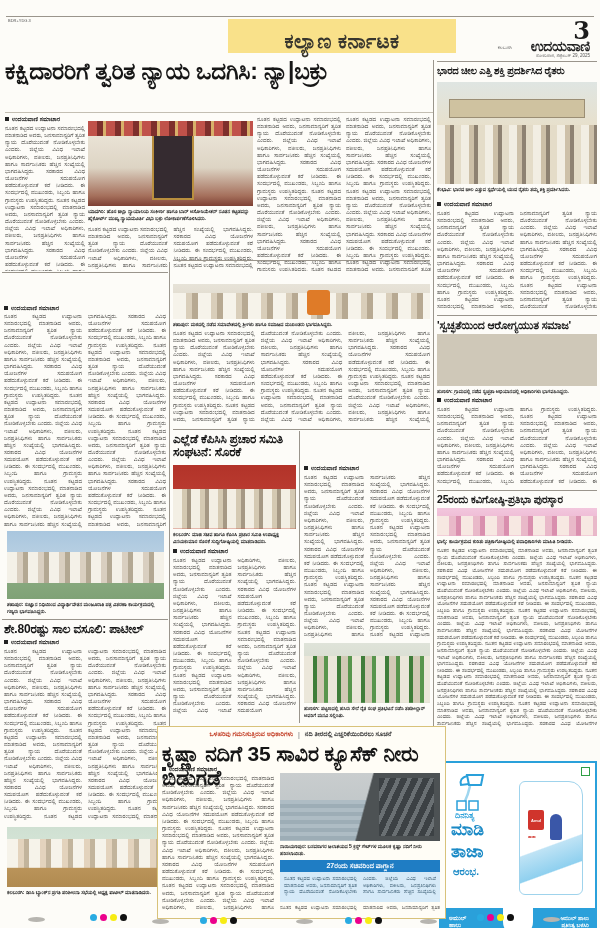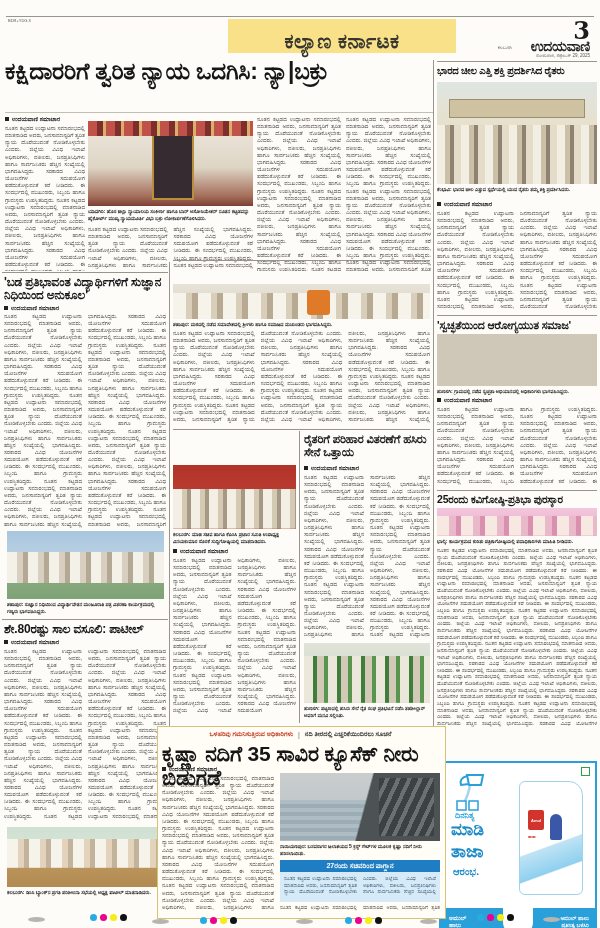--- a/index.html
+++ b/index.html
@@ -148,47 +148,46 @@
 ಹಾಲು</div>
       <div class="abs" style="left:62px;top:-6px;width:30px;height:34px;background:#fff;border-radius:0 0 14px 14px;"></div>
       <div class="abs" style="right:6px;top:7px;font-size:5.5px;white-space:pre-line;text-align:right;">ಅಮುಲ್ ಹಾಲು
 ಪ್ರತಿನಿತ್ಯ ಬಳಸಿರಿ</div>
     </div>
   </div>
 
   <div class="rule-h" style="left:2px;width:166px;top:272px;"></div>
   <div class="rule-v" style="left:169px;top:262px;height:464px;"></div>
 
-  <div class="hl" style="left:4px;top:276px;width:162px;font-size:12px;">'ಬಡ ಪ್ರತಿಭಾವಂತ ವಿದ್ಯಾರ್ಥಿಗಳಿಗೆ ಸುಜ್ಞಾನ ನಿಧಿಯಿಂದ ಅನುಕೂಲ'</div>
   <div class="by" style="left:4px;top:305px;">ಉದಯವಾಣಿ ಸಮಾಚಾರ</div>
   <div class="txt" style="left:4px;top:313px;width:162px;height:216px;column-count:2;">ನೂತನ ಕಟ್ಟಡದ ಉದ್ಘಾಟನಾ ಸಮಾರಂಭದಲ್ಲಿ ಮಾತನಾಡಿದ ಅವರು, ಜನಸಾಮಾನ್ಯರಿಗೆ ತ್ವರಿತ ನ್ಯಾಯ ದೊರೆಯುವಂತೆ ನೋಡಿಕೊಳ್ಳಬೇಕು ಎಂದರು. ಜಿಲ್ಲೆಯ ವಿವಿಧ ಇಲಾಖೆ ಅಧಿಕಾರಿಗಳು, ವಕೀಲರು, ಜನಪ್ರತಿನಿಧಿಗಳು ಹಾಗೂ ಸಾರ್ವಜನಿಕರು ಹೆಚ್ಚಿನ ಸಂಖ್ಯೆಯಲ್ಲಿ ಭಾಗವಹಿಸಿದ್ದರು. ಸರಕಾರದ ವಿವಿಧ ಯೋಜನೆಗಳ ಸದುಪಯೋಗ ಪಡೆದುಕೊಳ್ಳುವಂತೆ ಕರೆ ನೀಡಿದರು. ಈ ಸಂದರ್ಭದಲ್ಲಿ ಮುಖಂಡರು, ಸಿಬ್ಬಂದಿ ಹಾಗೂ ಗ್ರಾಮಸ್ಥರು ಉಪಸ್ಥಿತರಿದ್ದರು. ನೂತನ ಕಟ್ಟಡದ ಉದ್ಘಾಟನಾ ಸಮಾರಂಭದಲ್ಲಿ ಮಾತನಾಡಿದ ಅವರು, ಜನಸಾಮಾನ್ಯರಿಗೆ ತ್ವರಿತ ನ್ಯಾಯ ದೊರೆಯುವಂತೆ ನೋಡಿಕೊಳ್ಳಬೇಕು ಎಂದರು. ಜಿಲ್ಲೆಯ ವಿವಿಧ ಇಲಾಖೆ ಅಧಿಕಾರಿಗಳು, ವಕೀಲರು, ಜನಪ್ರತಿನಿಧಿಗಳು ಹಾಗೂ ಸಾರ್ವಜನಿಕರು ಹೆಚ್ಚಿನ ಸಂಖ್ಯೆಯಲ್ಲಿ ಭಾಗವಹಿಸಿದ್ದರು. ಸರಕಾರದ ವಿವಿಧ ಯೋಜನೆಗಳ ಸದುಪಯೋಗ ಪಡೆದುಕೊಳ್ಳುವಂತೆ ಕರೆ ನೀಡಿದರು. ಈ ಸಂದರ್ಭದಲ್ಲಿ ಮುಖಂಡರು, ಸಿಬ್ಬಂದಿ ಹಾಗೂ ಗ್ರಾಮಸ್ಥರು ಉಪಸ್ಥಿತರಿದ್ದರು. ನೂತನ ಕಟ್ಟಡದ ಉದ್ಘಾಟನಾ ಸಮಾರಂಭದಲ್ಲಿ ಮಾತನಾಡಿದ ಅವರು, ಜನಸಾಮಾನ್ಯರಿಗೆ ತ್ವರಿತ ನ್ಯಾಯ ದೊರೆಯುವಂತೆ ನೋಡಿಕೊಳ್ಳಬೇಕು ಎಂದರು. ಜಿಲ್ಲೆಯ ವಿವಿಧ ಇಲಾಖೆ ಅಧಿಕಾರಿಗಳು, ವಕೀಲರು, ಜನಪ್ರತಿನಿಧಿಗಳು ಹಾಗೂ ಸಾರ್ವಜನಿಕರು ಹೆಚ್ಚಿನ ಸಂಖ್ಯೆಯಲ್ಲಿ ಭಾಗವಹಿಸಿದ್ದರು. ಸರಕಾರದ ವಿವಿಧ ಯೋಜನೆಗಳ ಸದುಪಯೋಗ ಪಡೆದುಕೊಳ್ಳುವಂತೆ ಕರೆ ನೀಡಿದರು. ಈ ಸಂದರ್ಭದಲ್ಲಿ ಮುಖಂಡರು, ಸಿಬ್ಬಂದಿ ಹಾಗೂ ಗ್ರಾಮಸ್ಥರು ಉಪಸ್ಥಿತರಿದ್ದರು. ನೂತನ ಕಟ್ಟಡದ ಉದ್ಘಾಟನಾ ಸಮಾರಂಭದಲ್ಲಿ ಮಾತನಾಡಿದ ಅವರು, ಜನಸಾಮಾನ್ಯರಿಗೆ ತ್ವರಿತ ನ್ಯಾಯ ದೊರೆಯುವಂತೆ ನೋಡಿಕೊಳ್ಳಬೇಕು ಎಂದರು. ಜಿಲ್ಲೆಯ ವಿವಿಧ ಇಲಾಖೆ ಅಧಿಕಾರಿಗಳು, ವಕೀಲರು, ಜನಪ್ರತಿನಿಧಿಗಳು ಹಾಗೂ ಸಾರ್ವಜನಿಕರು ಹೆಚ್ಚಿನ ಸಂಖ್ಯೆಯಲ್ಲಿ ಭಾಗವಹಿಸಿದ್ದರು. ಸರಕಾರದ ವಿವಿಧ ಯೋಜನೆಗಳ ಸದುಪಯೋಗ ಪಡೆದುಕೊಳ್ಳುವಂತೆ ಕರೆ ನೀಡಿದರು. ಈ ಸಂದರ್ಭದಲ್ಲಿ ಮುಖಂಡರು, ಸಿಬ್ಬಂದಿ ಹಾಗೂ ಗ್ರಾಮಸ್ಥರು ಉಪಸ್ಥಿತರಿದ್ದರು. ನೂತನ ಕಟ್ಟಡದ ಉದ್ಘಾಟನಾ ಸಮಾರಂಭದಲ್ಲಿ ಮಾತನಾಡಿದ ಅವರು, ಜನಸಾಮಾನ್ಯರಿಗೆ ತ್ವರಿತ ನ್ಯಾಯ ದೊರೆಯುವಂತೆ ನೋಡಿಕೊಳ್ಳಬೇಕು ಎಂದರು. ಜಿಲ್ಲೆಯ ವಿವಿಧ ಇಲಾಖೆ ಅಧಿಕಾರಿಗಳು, ವಕೀಲರು, ಜನಪ್ರತಿನಿಧಿಗಳು ಹಾಗೂ ಸಾರ್ವಜನಿಕರು ಹೆಚ್ಚಿನ ಸಂಖ್ಯೆಯಲ್ಲಿ ಭಾಗವಹಿಸಿದ್ದರು. ಸರಕಾರದ ವಿವಿಧ ಯೋಜನೆಗಳ ಸದುಪಯೋಗ ಪಡೆದುಕೊಳ್ಳುವಂತೆ ಕರೆ ನೀಡಿದರು. ಈ ಸಂದರ್ಭದಲ್ಲಿ ಮುಖಂಡರು, ಸಿಬ್ಬಂದಿ ಹಾಗೂ ಗ್ರಾಮಸ್ಥರು ಉಪಸ್ಥಿತರಿದ್ದರು. ನೂತನ ಕಟ್ಟಡದ ಉದ್ಘಾಟನಾ ಸಮಾರಂಭದಲ್ಲಿ ಮಾತನಾಡಿದ ಅವರು, ಜನಸಾಮಾನ್ಯರಿಗೆ ತ್ವರಿತ ನ್ಯಾಯ ದೊರೆಯುವಂತೆ ನೋಡಿಕೊಳ್ಳಬೇಕು ಎಂದರು. ಜಿಲ್ಲೆಯ ವಿವಿಧ ಇಲಾಖೆ ಅಧಿಕಾರಿಗಳು, ವಕೀಲರು, ಜನಪ್ರತಿನಿಧಿಗಳು ಹಾಗೂ ಸಾರ್ವಜನಿಕರು ಹೆಚ್ಚಿನ ಸಂಖ್ಯೆಯಲ್ಲಿ ಭಾಗವಹಿಸಿದ್ದರು. ಸರಕಾರದ ವಿವಿಧ ಯೋಜನೆಗಳ ಸದುಪಯೋಗ ಪಡೆದುಕೊಳ್ಳುವಂತೆ ಕರೆ ನೀಡಿದರು. ಈ ಸಂದರ್ಭದಲ್ಲಿ ಮುಖಂಡರು, ಸಿಬ್ಬಂದಿ ಹಾಗೂ ಗ್ರಾಮಸ್ಥರು ಉಪಸ್ಥಿತರಿದ್ದರು. ನೂತನ ಕಟ್ಟಡದ ಉದ್ಘಾಟನಾ ಸಮಾರಂಭದಲ್ಲಿ ಮಾತನಾಡಿದ ಅವರು, ಜನಸಾಮಾನ್ಯರಿಗೆ ತ್ವರಿತ ನ್ಯಾಯ ದೊರೆಯುವಂತೆ ನೋಡಿಕೊಳ್ಳಬೇಕು ಎಂದರು. ಜಿಲ್ಲೆಯ ವಿವಿಧ ಇಲಾಖೆ ಅಧಿಕಾರಿಗಳು, ವಕೀಲರು, ಜನಪ್ರತಿನಿಧಿಗಳು ಹಾಗೂ ಸಾರ್ವಜನಿಕರು ಹೆಚ್ಚಿನ ಸಂಖ್ಯೆಯಲ್ಲಿ ಭಾಗವಹಿಸಿದ್ದರು. ಸರಕಾರದ ವಿವಿಧ ಯೋಜನೆಗಳ ಸದುಪಯೋಗ ಪಡೆದುಕೊಳ್ಳುವಂತೆ ಕರೆ ನೀಡಿದರು. ಈ ಸಂದರ್ಭದಲ್ಲಿ ಮುಖಂಡರು, ಸಿಬ್ಬಂದಿ ಹಾಗೂ ಗ್ರಾಮಸ್ಥರು ಉಪಸ್ಥಿತರಿದ್ದರು. </div>
   <div class="ph ph-school" style="left:7px;top:531px;width:157px;height:68px;"></div>
   <div class="cap" style="left:7px;top:601px;width:157px;height:14px;">ಶಹಾಪುರ: ಸುಜ್ಞಾನ ನಿಧಿಯಿಂದ ವಿದ್ಯಾರ್ಥಿವೇತನ ಮಂಜೂರಾತಿ ಪತ್ರ ವಿತರಣಾ ಕಾರ್ಯಕ್ರಮದಲ್ಲಿ ಗಣ್ಯರು ಭಾಗವಹಿಸಿದ್ದರು.</div>
 
   <div class="rule-h" style="left:2px;width:166px;top:619px;"></div>
   <div class="hl" style="left:4px;top:623px;width:162px;font-size:12px;">ಶೇ.80ರಷ್ಟು ಸಾಲ ವಸೂಲಿ: ಪಾಟೀಲ್</div>
   <div class="by" style="left:4px;top:639px;">ಉದಯವಾಣಿ ಸಮಾಚಾರ</div>
   <div class="txt" style="left:4px;top:648px;width:162px;height:176px;column-count:2;">ನೂತನ ಕಟ್ಟಡದ ಉದ್ಘಾಟನಾ ಸಮಾರಂಭದಲ್ಲಿ ಮಾತನಾಡಿದ ಅವರು, ಜನಸಾಮಾನ್ಯರಿಗೆ ತ್ವರಿತ ನ್ಯಾಯ ದೊರೆಯುವಂತೆ ನೋಡಿಕೊಳ್ಳಬೇಕು ಎಂದರು. ಜಿಲ್ಲೆಯ ವಿವಿಧ ಇಲಾಖೆ ಅಧಿಕಾರಿಗಳು, ವಕೀಲರು, ಜನಪ್ರತಿನಿಧಿಗಳು ಹಾಗೂ ಸಾರ್ವಜನಿಕರು ಹೆಚ್ಚಿನ ಸಂಖ್ಯೆಯಲ್ಲಿ ಭಾಗವಹಿಸಿದ್ದರು. ಸರಕಾರದ ವಿವಿಧ ಯೋಜನೆಗಳ ಸದುಪಯೋಗ ಪಡೆದುಕೊಳ್ಳುವಂತೆ ಕರೆ ನೀಡಿದರು. ಈ ಸಂದರ್ಭದಲ್ಲಿ ಮುಖಂಡರು, ಸಿಬ್ಬಂದಿ ಹಾಗೂ ಗ್ರಾಮಸ್ಥರು ಉಪಸ್ಥಿತರಿದ್ದರು. ನೂತನ ಕಟ್ಟಡದ ಉದ್ಘಾಟನಾ ಸಮಾರಂಭದಲ್ಲಿ ಮಾತನಾಡಿದ ಅವರು, ಜನಸಾಮಾನ್ಯರಿಗೆ ತ್ವರಿತ ನ್ಯಾಯ ದೊರೆಯುವಂತೆ ನೋಡಿಕೊಳ್ಳಬೇಕು ಎಂದರು. ಜಿಲ್ಲೆಯ ವಿವಿಧ ಇಲಾಖೆ ಅಧಿಕಾರಿಗಳು, ವಕೀಲರು, ಜನಪ್ರತಿನಿಧಿಗಳು ಹಾಗೂ ಸಾರ್ವಜನಿಕರು ಹೆಚ್ಚಿನ ಸಂಖ್ಯೆಯಲ್ಲಿ ಭಾಗವಹಿಸಿದ್ದರು. ಸರಕಾರದ ವಿವಿಧ ಯೋಜನೆಗಳ ಸದುಪಯೋಗ ಪಡೆದುಕೊಳ್ಳುವಂತೆ ಕರೆ ನೀಡಿದರು. ಈ ಸಂದರ್ಭದಲ್ಲಿ ಮುಖಂಡರು, ಸಿಬ್ಬಂದಿ ಹಾಗೂ ಗ್ರಾಮಸ್ಥರು ಉಪಸ್ಥಿತರಿದ್ದರು. ನೂತನ ಕಟ್ಟಡದ ಉದ್ಘಾಟನಾ ಸಮಾರಂಭದಲ್ಲಿ ಮಾತನಾಡಿದ ಅವರು, ಜನಸಾಮಾನ್ಯರಿಗೆ ತ್ವರಿತ ನ್ಯಾಯ ದೊರೆಯುವಂತೆ ನೋಡಿಕೊಳ್ಳಬೇಕು ಎಂದರು. ಜಿಲ್ಲೆಯ ವಿವಿಧ ಇಲಾಖೆ ಅಧಿಕಾರಿಗಳು, ವಕೀಲರು, ಜನಪ್ರತಿನಿಧಿಗಳು ಹಾಗೂ ಸಾರ್ವಜನಿಕರು ಹೆಚ್ಚಿನ ಸಂಖ್ಯೆಯಲ್ಲಿ ಭಾಗವಹಿಸಿದ್ದರು. ಸರಕಾರದ ವಿವಿಧ ಯೋಜನೆಗಳ ಸದುಪಯೋಗ ಪಡೆದುಕೊಳ್ಳುವಂತೆ ಕರೆ ನೀಡಿದರು. ಈ ಸಂದರ್ಭದಲ್ಲಿ ಮುಖಂಡರು, ಸಿಬ್ಬಂದಿ ಹಾಗೂ ಗ್ರಾಮಸ್ಥರು ಉಪಸ್ಥಿತರಿದ್ದರು. ನೂತನ ಕಟ್ಟಡದ ಉದ್ಘಾಟನಾ ಸಮಾರಂಭದಲ್ಲಿ ಮಾತನಾಡಿದ ಅವರು, ಜನಸಾಮಾನ್ಯರಿಗೆ ತ್ವರಿತ ನ್ಯಾಯ ದೊರೆಯುವಂತೆ ನೋಡಿಕೊಳ್ಳಬೇಕು ಎಂದರು. ಜಿಲ್ಲೆಯ ವಿವಿಧ ಇಲಾಖೆ ಅಧಿಕಾರಿಗಳು, ವಕೀಲರು, ಜನಪ್ರತಿನಿಧಿಗಳು ಹಾಗೂ ಸಾರ್ವಜನಿಕರು ಹೆಚ್ಚಿನ ಸಂಖ್ಯೆಯಲ್ಲಿ ಭಾಗವಹಿಸಿದ್ದರು. ಸರಕಾರದ ವಿವಿಧ ಯೋಜನೆಗಳ ಸದುಪಯೋಗ ಪಡೆದುಕೊಳ್ಳುವಂತೆ ಕರೆ ನೀಡಿದರು. ಈ ಸಂದರ್ಭದಲ್ಲಿ ಮುಖಂಡರು, ಸಿಬ್ಬಂದಿ ಹಾಗೂ ಗ್ರಾಮಸ್ಥರು ಉಪಸ್ಥಿತರಿದ್ದರು. ನೂತನ ಕಟ್ಟಡದ ಉದ್ಘಾಟನಾ ಸಮಾರಂಭದಲ್ಲಿ ಮಾತನಾಡಿದ ಅವರು, ಜನಸಾಮಾನ್ಯರಿಗೆ ತ್ವರಿತ ನ್ಯಾಯ ದೊರೆಯುವಂತೆ ನೋಡಿಕೊಳ್ಳಬೇಕು ಎಂದರು. ಜಿಲ್ಲೆಯ ವಿವಿಧ ಇಲಾಖೆ ಅಧಿಕಾರಿಗಳು, ವಕೀಲರು, ಜನಪ್ರತಿನಿಧಿಗಳು ಹಾಗೂ ಸಾರ್ವಜನಿಕರು ಹೆಚ್ಚಿನ ಸಂಖ್ಯೆಯಲ್ಲಿ ಭಾಗವಹಿಸಿದ್ದರು. ಸರಕಾರದ ವಿವಿಧ ಯೋಜನೆಗಳ ಸದುಪಯೋಗ ಪಡೆದುಕೊಳ್ಳುವಂತೆ ಕರೆ ನೀಡಿದರು. ಈ ಸಂದರ್ಭದಲ್ಲಿ ಮುಖಂಡರು, ಸಿಬ್ಬಂದಿ ಹಾಗೂ ಗ್ರಾಮಸ್ಥರು ಉಪಸ್ಥಿತರಿದ್ದರು. ನೂತನ ಕಟ್ಟಡದ ಉದ್ಘಾಟನಾ ಸಮಾರಂಭದಲ್ಲಿ ಮಾತನಾಡಿದ ಅವರು, ಜನಸಾಮಾನ್ಯರಿಗೆ ತ್ವರಿತ ನ್ಯಾಯ ದೊರೆಯುವಂತೆ ನೋಡಿಕೊಳ್ಳಬೇಕು ಎಂದರು. ಜಿಲ್ಲೆಯ ವಿವಿಧ ಇಲಾಖೆ ಅಧಿಕಾರಿಗಳು, ವಕೀಲರು, ಜನಪ್ರತಿನಿಧಿಗಳು ಹಾಗೂ ಸಾರ್ವಜನಿಕರು ಹೆಚ್ಚಿನ ಸಂಖ್ಯೆಯಲ್ಲಿ ಭಾಗವಹಿಸಿದ್ದರು. ಸರಕಾರದ ವಿವಿಧ ಯೋಜನೆಗಳ ಸದುಪಯೋಗ ಪಡೆದುಕೊಳ್ಳುವಂತೆ ಕರೆ ನೀಡಿದರು. ಈ ಸಂದರ್ಭದಲ್ಲಿ ಮುಖಂಡರು, ಸಿಬ್ಬಂದಿ ಹಾಗೂ ಗ್ರಾಮಸ್ಥರು ಉಪಸ್ಥಿತರಿದ್ದರು. </div>
   <div class="ph ph-bank" style="left:7px;top:827px;width:157px;height:60px;"></div>
   <div class="cap" style="left:7px;top:889px;width:157px;height:20px;">ಕಲಬುರಗಿ: ಡಿಸಿಸಿ ಬ್ಯಾಂಕ್‌ನ ಪ್ರಗತಿ ಪರಿಶೀಲನಾ ಸಭೆಯಲ್ಲಿ ಅಧ್ಯಕ್ಷ ಪಾಟೀಲ್ ಮಾತನಾಡಿದರು.</div>
 
   <div class="rule-h" style="left:173px;width:257px;top:260px;"></div>
   <div class="ph ph-row" style="left:173px;top:284px;width:257px;height:35px;"></div>
   <div class="cap" style="left:173px;top:321px;width:257px;height:7px;">ಶಹಾಪುರ: ಮಠದಲ್ಲಿ ನಡೆದ ಸಮಾವೇಶದಲ್ಲಿ ಶ್ರೀಗಳು ಹಾಗೂ ಸಮಾಜದ ಮುಖಂಡರು ಭಾಗವಹಿಸಿದ್ದರು.</div>
   <div class="txt" style="left:173px;top:330px;width:257px;height:96px;column-count:3;">ನೂತನ ಕಟ್ಟಡದ ಉದ್ಘಾಟನಾ ಸಮಾರಂಭದಲ್ಲಿ ಮಾತನಾಡಿದ ಅವರು, ಜನಸಾಮಾನ್ಯರಿಗೆ ತ್ವರಿತ ನ್ಯಾಯ ದೊರೆಯುವಂತೆ ನೋಡಿಕೊಳ್ಳಬೇಕು ಎಂದರು. ಜಿಲ್ಲೆಯ ವಿವಿಧ ಇಲಾಖೆ ಅಧಿಕಾರಿಗಳು, ವಕೀಲರು, ಜನಪ್ರತಿನಿಧಿಗಳು ಹಾಗೂ ಸಾರ್ವಜನಿಕರು ಹೆಚ್ಚಿನ ಸಂಖ್ಯೆಯಲ್ಲಿ ಭಾಗವಹಿಸಿದ್ದರು. ಸರಕಾರದ ವಿವಿಧ ಯೋಜನೆಗಳ ಸದುಪಯೋಗ ಪಡೆದುಕೊಳ್ಳುವಂತೆ ಕರೆ ನೀಡಿದರು. ಈ ಸಂದರ್ಭದಲ್ಲಿ ಮುಖಂಡರು, ಸಿಬ್ಬಂದಿ ಹಾಗೂ ಗ್ರಾಮಸ್ಥರು ಉಪಸ್ಥಿತರಿದ್ದರು. ನೂತನ ಕಟ್ಟಡದ ಉದ್ಘಾಟನಾ ಸಮಾರಂಭದಲ್ಲಿ ಮಾತನಾಡಿದ ಅವರು, ಜನಸಾಮಾನ್ಯರಿಗೆ ತ್ವರಿತ ನ್ಯಾಯ ದೊರೆಯುವಂತೆ ನೋಡಿಕೊಳ್ಳಬೇಕು ಎಂದರು. ಜಿಲ್ಲೆಯ ವಿವಿಧ ಇಲಾಖೆ ಅಧಿಕಾರಿಗಳು, ವಕೀಲರು, ಜನಪ್ರತಿನಿಧಿಗಳು ಹಾಗೂ ಸಾರ್ವಜನಿಕರು ಹೆಚ್ಚಿನ ಸಂಖ್ಯೆಯಲ್ಲಿ ಭಾಗವಹಿಸಿದ್ದರು. ಸರಕಾರದ ವಿವಿಧ ಯೋಜನೆಗಳ ಸದುಪಯೋಗ ಪಡೆದುಕೊಳ್ಳುವಂತೆ ಕರೆ ನೀಡಿದರು. ಈ ಸಂದರ್ಭದಲ್ಲಿ ಮುಖಂಡರು, ಸಿಬ್ಬಂದಿ ಹಾಗೂ ಗ್ರಾಮಸ್ಥರು ಉಪಸ್ಥಿತರಿದ್ದರು. ನೂತನ ಕಟ್ಟಡದ ಉದ್ಘಾಟನಾ ಸಮಾರಂಭದಲ್ಲಿ ಮಾತನಾಡಿದ ಅವರು, ಜನಸಾಮಾನ್ಯರಿಗೆ ತ್ವರಿತ ನ್ಯಾಯ ದೊರೆಯುವಂತೆ ನೋಡಿಕೊಳ್ಳಬೇಕು ಎಂದರು. ಜಿಲ್ಲೆಯ ವಿವಿಧ ಇಲಾಖೆ ಅಧಿಕಾರಿಗಳು, ವಕೀಲರು, ಜನಪ್ರತಿನಿಧಿಗಳು ಹಾಗೂ ಸಾರ್ವಜನಿಕರು ಹೆಚ್ಚಿನ ಸಂಖ್ಯೆಯಲ್ಲಿ ಭಾಗವಹಿಸಿದ್ದರು. ಸರಕಾರದ ವಿವಿಧ ಯೋಜನೆಗಳ ಸದುಪಯೋಗ ಪಡೆದುಕೊಳ್ಳುವಂತೆ ಕರೆ ನೀಡಿದರು. ಈ ಸಂದರ್ಭದಲ್ಲಿ ಮುಖಂಡರು, ಸಿಬ್ಬಂದಿ ಹಾಗೂ ಗ್ರಾಮಸ್ಥರು ಉಪಸ್ಥಿತರಿದ್ದರು. ನೂತನ ಕಟ್ಟಡದ ಉದ್ಘಾಟನಾ ಸಮಾರಂಭದಲ್ಲಿ ಮಾತನಾಡಿದ ಅವರು, ಜನಸಾಮಾನ್ಯರಿಗೆ ತ್ವರಿತ ನ್ಯಾಯ ದೊರೆಯುವಂತೆ ನೋಡಿಕೊಳ್ಳಬೇಕು ಎಂದರು. ಜಿಲ್ಲೆಯ ವಿವಿಧ ಇಲಾಖೆ ಅಧಿಕಾರಿಗಳು, ವಕೀಲರು, ಜನಪ್ರತಿನಿಧಿಗಳು ಹಾಗೂ ಸಾರ್ವಜನಿಕರು ಹೆಚ್ಚಿನ ಸಂಖ್ಯೆಯಲ್ಲಿ ಭಾಗವಹಿಸಿದ್ದರು. ಸರಕಾರದ ವಿವಿಧ ಯೋಜನೆಗಳ ಸದುಪಯೋಗ ಪಡೆದುಕೊಳ್ಳುವಂತೆ ಕರೆ ನೀಡಿದರು. ಈ ಸಂದರ್ಭದಲ್ಲಿ ಮುಖಂಡರು, ಸಿಬ್ಬಂದಿ ಹಾಗೂ ಗ್ರಾಮಸ್ಥರು ಉಪಸ್ಥಿತರಿದ್ದರು. ನೂತನ ಕಟ್ಟಡದ ಉದ್ಘಾಟನಾ ಸಮಾರಂಭದಲ್ಲಿ ಮಾತನಾಡಿದ ಅವರು, ಜನಸಾಮಾನ್ಯರಿಗೆ ತ್ವರಿತ ನ್ಯಾಯ ದೊರೆಯುವಂತೆ ನೋಡಿಕೊಳ್ಳಬೇಕು ಎಂದರು. ಜಿಲ್ಲೆಯ ವಿವಿಧ ಇಲಾಖೆ ಅಧಿಕಾರಿಗಳು, ವಕೀಲರು, ಜನಪ್ರತಿನಿಧಿಗಳು ಹಾಗೂ ಸಾರ್ವಜನಿಕರು ಹೆಚ್ಚಿನ ಸಂಖ್ಯೆಯಲ್ಲಿ ಭಾಗವಹಿಸಿದ್ದರು. ಸರಕಾರದ ವಿವಿಧ ಯೋಜನೆಗಳ ಸದುಪಯೋಗ ಪಡೆದುಕೊಳ್ಳುವಂತೆ ಕರೆ ನೀಡಿದರು. ಈ ಸಂದರ್ಭದಲ್ಲಿ ಮುಖಂಡರು, ಸಿಬ್ಬಂದಿ ಹಾಗೂ ಗ್ರಾಮಸ್ಥರು ಉಪಸ್ಥಿತರಿದ್ದರು. ನೂತನ ಕಟ್ಟಡದ ಉದ್ಘಾಟನಾ ಸಮಾರಂಭದಲ್ಲಿ ಮಾತನಾಡಿದ ಅವರು, ಜನಸಾಮಾನ್ಯರಿಗೆ ತ್ವರಿತ ನ್ಯಾಯ ದೊರೆಯುವಂತೆ ನೋಡಿಕೊಳ್ಳಬೇಕು ಎಂದರು. ಜಿಲ್ಲೆಯ ವಿವಿಧ ಇಲಾಖೆ ಅಧಿಕಾರಿಗಳು, ವಕೀಲರು, ಜನಪ್ರತಿನಿಧಿಗಳು ಹಾಗೂ ಸಾರ್ವಜನಿಕರು ಹೆಚ್ಚಿನ ಸಂಖ್ಯೆಯಲ್ಲಿ ಭಾಗವಹಿಸಿದ್ದರು. ಸರಕಾರದ ವಿವಿಧ ಯೋಜನೆಗಳ ಸದುಪಯೋಗ ಪಡೆದುಕೊಳ್ಳುವಂತೆ ಕರೆ ನೀಡಿದರು. ಈ ಸಂದರ್ಭದಲ್ಲಿ ಮುಖಂಡರು, ಸಿಬ್ಬಂದಿ ಹಾಗೂ ಗ್ರಾಮಸ್ಥರು ಉಪಸ್ಥಿತರಿದ್ದರು. </div>
 
   <div class="rule-h" style="left:173px;width:257px;top:429px;"></div>
   <div class="rule-v" style="left:299px;top:431px;height:292px;"></div>
 
+  <div class="hl" style="left:173px;top:433px;width:123px;font-size:12px;">ಎಲ್ಲೆಡೆ ಕೆಪಿಸಿಸಿ ಪ್ರಚಾರ ಸಮಿತಿ ಸಂಘಟನೆ: ಸೊರಕೆ</div>
   <div class="ph ph-banner-red" style="left:173px;top:465px;width:123px;height:64px;"></div>
   <div class="cap" style="left:173px;top:531px;width:123px;height:15px;">ಕಲಬುರಗಿ: ಮಾಜಿ ಸಚಿವ ಹಾಗೂ ಕೆಪಿಸಿಸಿ ಪ್ರಚಾರ ಸಮಿತಿ ಉಪಾಧ್ಯಕ್ಷ ವಿನಯಕುಮಾರ ಸೊರಕೆ ಸುದ್ದಿಗೋಷ್ಠಿಯಲ್ಲಿ ಮಾತನಾಡಿದರು.</div>
   <div class="by" style="left:173px;top:548px;">ಉದಯವಾಣಿ ಸಮಾಚಾರ</div>
   <div class="txt" style="left:173px;top:557px;width:123px;height:164px;column-count:2;">ನೂತನ ಕಟ್ಟಡದ ಉದ್ಘಾಟನಾ ಸಮಾರಂಭದಲ್ಲಿ ಮಾತನಾಡಿದ ಅವರು, ಜನಸಾಮಾನ್ಯರಿಗೆ ತ್ವರಿತ ನ್ಯಾಯ ದೊರೆಯುವಂತೆ ನೋಡಿಕೊಳ್ಳಬೇಕು ಎಂದರು. ಜಿಲ್ಲೆಯ ವಿವಿಧ ಇಲಾಖೆ ಅಧಿಕಾರಿಗಳು, ವಕೀಲರು, ಜನಪ್ರತಿನಿಧಿಗಳು ಹಾಗೂ ಸಾರ್ವಜನಿಕರು ಹೆಚ್ಚಿನ ಸಂಖ್ಯೆಯಲ್ಲಿ ಭಾಗವಹಿಸಿದ್ದರು. ಸರಕಾರದ ವಿವಿಧ ಯೋಜನೆಗಳ ಸದುಪಯೋಗ ಪಡೆದುಕೊಳ್ಳುವಂತೆ ಕರೆ ನೀಡಿದರು. ಈ ಸಂದರ್ಭದಲ್ಲಿ ಮುಖಂಡರು, ಸಿಬ್ಬಂದಿ ಹಾಗೂ ಗ್ರಾಮಸ್ಥರು ಉಪಸ್ಥಿತರಿದ್ದರು. ನೂತನ ಕಟ್ಟಡದ ಉದ್ಘಾಟನಾ ಸಮಾರಂಭದಲ್ಲಿ ಮಾತನಾಡಿದ ಅವರು, ಜನಸಾಮಾನ್ಯರಿಗೆ ತ್ವರಿತ ನ್ಯಾಯ ದೊರೆಯುವಂತೆ ನೋಡಿಕೊಳ್ಳಬೇಕು ಎಂದರು. ಜಿಲ್ಲೆಯ ವಿವಿಧ ಇಲಾಖೆ ಅಧಿಕಾರಿಗಳು, ವಕೀಲರು, ಜನಪ್ರತಿನಿಧಿಗಳು ಹಾಗೂ ಸಾರ್ವಜನಿಕರು ಹೆಚ್ಚಿನ ಸಂಖ್ಯೆಯಲ್ಲಿ ಭಾಗವಹಿಸಿದ್ದರು. ಸರಕಾರದ ವಿವಿಧ ಯೋಜನೆಗಳ ಸದುಪಯೋಗ ಪಡೆದುಕೊಳ್ಳುವಂತೆ ಕರೆ ನೀಡಿದರು. ಈ ಸಂದರ್ಭದಲ್ಲಿ ಮುಖಂಡರು, ಸಿಬ್ಬಂದಿ ಹಾಗೂ ಗ್ರಾಮಸ್ಥರು ಉಪಸ್ಥಿತರಿದ್ದರು. ನೂತನ ಕಟ್ಟಡದ ಉದ್ಘಾಟನಾ ಸಮಾರಂಭದಲ್ಲಿ ಮಾತನಾಡಿದ ಅವರು, ಜನಸಾಮಾನ್ಯರಿಗೆ ತ್ವರಿತ ನ್ಯಾಯ ದೊರೆಯುವಂತೆ ನೋಡಿಕೊಳ್ಳಬೇಕು ಎಂದರು. ಜಿಲ್ಲೆಯ ವಿವಿಧ ಇಲಾಖೆ ಅಧಿಕಾರಿಗಳು, ವಕೀಲರು, ಜನಪ್ರತಿನಿಧಿಗಳು ಹಾಗೂ ಸಾರ್ವಜನಿಕರು ಹೆಚ್ಚಿನ ಸಂಖ್ಯೆಯಲ್ಲಿ ಭಾಗವಹಿಸಿದ್ದರು. ಸರಕಾರದ ವಿವಿಧ ಯೋಜನೆಗಳ ಸದುಪಯೋಗ ಪಡೆದುಕೊಳ್ಳುವಂತೆ ಕರೆ ನೀಡಿದರು. ಈ ಸಂದರ್ಭದಲ್ಲಿ ಮುಖಂಡರು, ಸಿಬ್ಬಂದಿ ಹಾಗೂ ಗ್ರಾಮಸ್ಥರು ಉಪಸ್ಥಿತರಿದ್ದರು. ನೂತನ ಕಟ್ಟಡದ ಉದ್ಘಾಟನಾ ಸಮಾರಂಭದಲ್ಲಿ ಮಾತನಾಡಿದ ಅವರು, ಜನಸಾಮಾನ್ಯರಿಗೆ ತ್ವರಿತ ನ್ಯಾಯ ದೊರೆಯುವಂತೆ ನೋಡಿಕೊಳ್ಳಬೇಕು ಎಂದರು. ಜಿಲ್ಲೆಯ ವಿವಿಧ ಇಲಾಖೆ ಅಧಿಕಾರಿಗಳು, ವಕೀಲರು, ಜನಪ್ರತಿನಿಧಿಗಳು ಹಾಗೂ ಸಾರ್ವಜನಿಕರು ಹೆಚ್ಚಿನ ಸಂಖ್ಯೆಯಲ್ಲಿ ಭಾಗವಹಿಸಿದ್ದರು. ಸರಕಾರದ ವಿವಿಧ ಯೋಜನೆಗಳ ಸದುಪಯೋಗ ಪಡೆದುಕೊಳ್ಳುವಂತೆ ಕರೆ ನೀಡಿದರು. ಈ ಸಂದರ್ಭದಲ್ಲಿ ಮುಖಂಡರು, ಸಿಬ್ಬಂದಿ ಹಾಗೂ ಗ್ರಾಮಸ್ಥರು ಉಪಸ್ಥಿತರಿದ್ದರು. ನೂತನ ಕಟ್ಟಡದ ಉದ್ಘಾಟನಾ ಸಮಾರಂಭದಲ್ಲಿ ಮಾತನಾಡಿದ ಅವರು, ಜನಸಾಮಾನ್ಯರಿಗೆ ತ್ವರಿತ ನ್ಯಾಯ ದೊರೆಯುವಂತೆ ನೋಡಿಕೊಳ್ಳಬೇಕು ಎಂದರು. ಜಿಲ್ಲೆಯ ವಿವಿಧ ಇಲಾಖೆ ಅಧಿಕಾರಿಗಳು, ವಕೀಲರು, ಜನಪ್ರತಿನಿಧಿಗಳು ಹಾಗೂ ಸಾರ್ವಜನಿಕರು ಹೆಚ್ಚಿನ ಸಂಖ್ಯೆಯಲ್ಲಿ ಭಾಗವಹಿಸಿದ್ದರು. ಸರಕಾರದ ವಿವಿಧ ಯೋಜನೆಗಳ ಸದುಪಯೋಗ ಪಡೆದುಕೊಳ್ಳುವಂತೆ ಕರೆ ನೀಡಿದರು. ಈ ಸಂದರ್ಭದಲ್ಲಿ ಮುಖಂಡರು, ಸಿಬ್ಬಂದಿ ಹಾಗೂ ಗ್ರಾಮಸ್ಥರು ಉಪಸ್ಥಿತರಿದ್ದರು. </div>
 
-  <div class="hl" style="left:304px;top:433px;width:126px;font-size:11.5px;">ರೈತರಿಗೆ ಪರಿಹಾರ ವಿತರಣೆಗೆ ಹಸಿರು ಸೇನೆ ಒತ್ತಾಯ</div>
   <div class="by" style="left:304px;top:465px;">ಉದಯವಾಣಿ ಸಮಾಚಾರ</div>
   <div class="txt" style="left:304px;top:474px;width:126px;height:166px;column-count:2;">ನೂತನ ಕಟ್ಟಡದ ಉದ್ಘಾಟನಾ ಸಮಾರಂಭದಲ್ಲಿ ಮಾತನಾಡಿದ ಅವರು, ಜನಸಾಮಾನ್ಯರಿಗೆ ತ್ವರಿತ ನ್ಯಾಯ ದೊರೆಯುವಂತೆ ನೋಡಿಕೊಳ್ಳಬೇಕು ಎಂದರು. ಜಿಲ್ಲೆಯ ವಿವಿಧ ಇಲಾಖೆ ಅಧಿಕಾರಿಗಳು, ವಕೀಲರು, ಜನಪ್ರತಿನಿಧಿಗಳು ಹಾಗೂ ಸಾರ್ವಜನಿಕರು ಹೆಚ್ಚಿನ ಸಂಖ್ಯೆಯಲ್ಲಿ ಭಾಗವಹಿಸಿದ್ದರು. ಸರಕಾರದ ವಿವಿಧ ಯೋಜನೆಗಳ ಸದುಪಯೋಗ ಪಡೆದುಕೊಳ್ಳುವಂತೆ ಕರೆ ನೀಡಿದರು. ಈ ಸಂದರ್ಭದಲ್ಲಿ ಮುಖಂಡರು, ಸಿಬ್ಬಂದಿ ಹಾಗೂ ಗ್ರಾಮಸ್ಥರು ಉಪಸ್ಥಿತರಿದ್ದರು. ನೂತನ ಕಟ್ಟಡದ ಉದ್ಘಾಟನಾ ಸಮಾರಂಭದಲ್ಲಿ ಮಾತನಾಡಿದ ಅವರು, ಜನಸಾಮಾನ್ಯರಿಗೆ ತ್ವರಿತ ನ್ಯಾಯ ದೊರೆಯುವಂತೆ ನೋಡಿಕೊಳ್ಳಬೇಕು ಎಂದರು. ಜಿಲ್ಲೆಯ ವಿವಿಧ ಇಲಾಖೆ ಅಧಿಕಾರಿಗಳು, ವಕೀಲರು, ಜನಪ್ರತಿನಿಧಿಗಳು ಹಾಗೂ ಸಾರ್ವಜನಿಕರು ಹೆಚ್ಚಿನ ಸಂಖ್ಯೆಯಲ್ಲಿ ಭಾಗವಹಿಸಿದ್ದರು. ಸರಕಾರದ ವಿವಿಧ ಯೋಜನೆಗಳ ಸದುಪಯೋಗ ಪಡೆದುಕೊಳ್ಳುವಂತೆ ಕರೆ ನೀಡಿದರು. ಈ ಸಂದರ್ಭದಲ್ಲಿ ಮುಖಂಡರು, ಸಿಬ್ಬಂದಿ ಹಾಗೂ ಗ್ರಾಮಸ್ಥರು ಉಪಸ್ಥಿತರಿದ್ದರು. ನೂತನ ಕಟ್ಟಡದ ಉದ್ಘಾಟನಾ ಸಮಾರಂಭದಲ್ಲಿ ಮಾತನಾಡಿದ ಅವರು, ಜನಸಾಮಾನ್ಯರಿಗೆ ತ್ವರಿತ ನ್ಯಾಯ ದೊರೆಯುವಂತೆ ನೋಡಿಕೊಳ್ಳಬೇಕು ಎಂದರು. ಜಿಲ್ಲೆಯ ವಿವಿಧ ಇಲಾಖೆ ಅಧಿಕಾರಿಗಳು, ವಕೀಲರು, ಜನಪ್ರತಿನಿಧಿಗಳು ಹಾಗೂ ಸಾರ್ವಜನಿಕರು ಹೆಚ್ಚಿನ ಸಂಖ್ಯೆಯಲ್ಲಿ ಭಾಗವಹಿಸಿದ್ದರು. ಸರಕಾರದ ವಿವಿಧ ಯೋಜನೆಗಳ ಸದುಪಯೋಗ ಪಡೆದುಕೊಳ್ಳುವಂತೆ ಕರೆ ನೀಡಿದರು. ಈ ಸಂದರ್ಭದಲ್ಲಿ ಮುಖಂಡರು, ಸಿಬ್ಬಂದಿ ಹಾಗೂ ಗ್ರಾಮಸ್ಥರು ಉಪಸ್ಥಿತರಿದ್ದರು. ನೂತನ ಕಟ್ಟಡದ ಉದ್ಘಾಟನಾ ಸಮಾರಂಭದಲ್ಲಿ ಮಾತನಾಡಿದ ಅವರು, ಜನಸಾಮಾನ್ಯರಿಗೆ ತ್ವರಿತ ನ್ಯಾಯ ದೊರೆಯುವಂತೆ ನೋಡಿಕೊಳ್ಳಬೇಕು ಎಂದರು. ಜಿಲ್ಲೆಯ ವಿವಿಧ ಇಲಾಖೆ ಅಧಿಕಾರಿಗಳು, ವಕೀಲರು, ಜನಪ್ರತಿನಿಧಿಗಳು ಹಾಗೂ ಸಾರ್ವಜನಿಕರು ಹೆಚ್ಚಿನ ಸಂಖ್ಯೆಯಲ್ಲಿ ಭಾಗವಹಿಸಿದ್ದರು. ಸರಕಾರದ ವಿವಿಧ ಯೋಜನೆಗಳ ಸದುಪಯೋಗ ಪಡೆದುಕೊಳ್ಳುವಂತೆ ಕರೆ ನೀಡಿದರು. ಈ ಸಂದರ್ಭದಲ್ಲಿ ಮುಖಂಡರು, ಸಿಬ್ಬಂದಿ ಹಾಗೂ ಗ್ರಾಮಸ್ಥರು ಉಪಸ್ಥಿತರಿದ್ದರು. ನೂತನ ಕಟ್ಟಡದ ಉದ್ಘಾಟನಾ ಸಮಾರಂಭದಲ್ಲಿ ಮಾತನಾಡಿದ ಅವರು, ಜನಸಾಮಾನ್ಯರಿಗೆ ತ್ವರಿತ ನ್ಯಾಯ ದೊರೆಯುವಂತೆ ನೋಡಿಕೊಳ್ಳಬೇಕು ಎಂದರು. ಜಿಲ್ಲೆಯ ವಿವಿಧ ಇಲಾಖೆ ಅಧಿಕಾರಿಗಳು, ವಕೀಲರು, ಜನಪ್ರತಿನಿಧಿಗಳು ಹಾಗೂ ಸಾರ್ವಜನಿಕರು ಹೆಚ್ಚಿನ ಸಂಖ್ಯೆಯಲ್ಲಿ ಭಾಗವಹಿಸಿದ್ದರು. ಸರಕಾರದ ವಿವಿಧ ಯೋಜನೆಗಳ ಸದುಪಯೋಗ ಪಡೆದುಕೊಳ್ಳುವಂತೆ ಕರೆ ನೀಡಿದರು. ಈ ಸಂದರ್ಭದಲ್ಲಿ ಮುಖಂಡರು, ಸಿಬ್ಬಂದಿ ಹಾಗೂ ಗ್ರಾಮಸ್ಥರು ಉಪಸ್ಥಿತರಿದ್ದರು. </div>
   <div class="ph ph-green" style="left:304px;top:643px;width:126px;height:60px;"></div>
   <div class="cap" style="left:304px;top:705px;width:126px;height:16px;">ಹುಣಸಗಿ: ಪಟ್ಟಣದಲ್ಲಿ ಹಸಿರು ಸೇನೆ ರೈತ ಸಂಘ ಪ್ರತಿಭಟನೆ ನಡೆಸಿ ತಹಶೀಲ್ದಾರ್ ಅವರಿಗೆ ಮನವಿ ಸಲ್ಲಿಸಿತು.</div>
 
   <div class="abs" style="left:157px;top:726px;width:287px;height:191px;border:1px solid #d8c27a;background:#fffdf6;"></div>
   <div class="kicker" style="left:160px;top:730px;width:281px;">
     <span style="color:#c23b22;">ಒಳಹರಿವು ಗಮನಿಸುತ್ತಿರುವ ಅಧಿಕಾರಿಗಳು</span>
     <span style="color:#999;">|</span>
     <span style="color:#333;">ನದಿ ತೀರದಲ್ಲಿ ಎಚ್ಚರಿಕೆಯಿಂದಿರಲು ಸೂಚನೆ</span>

